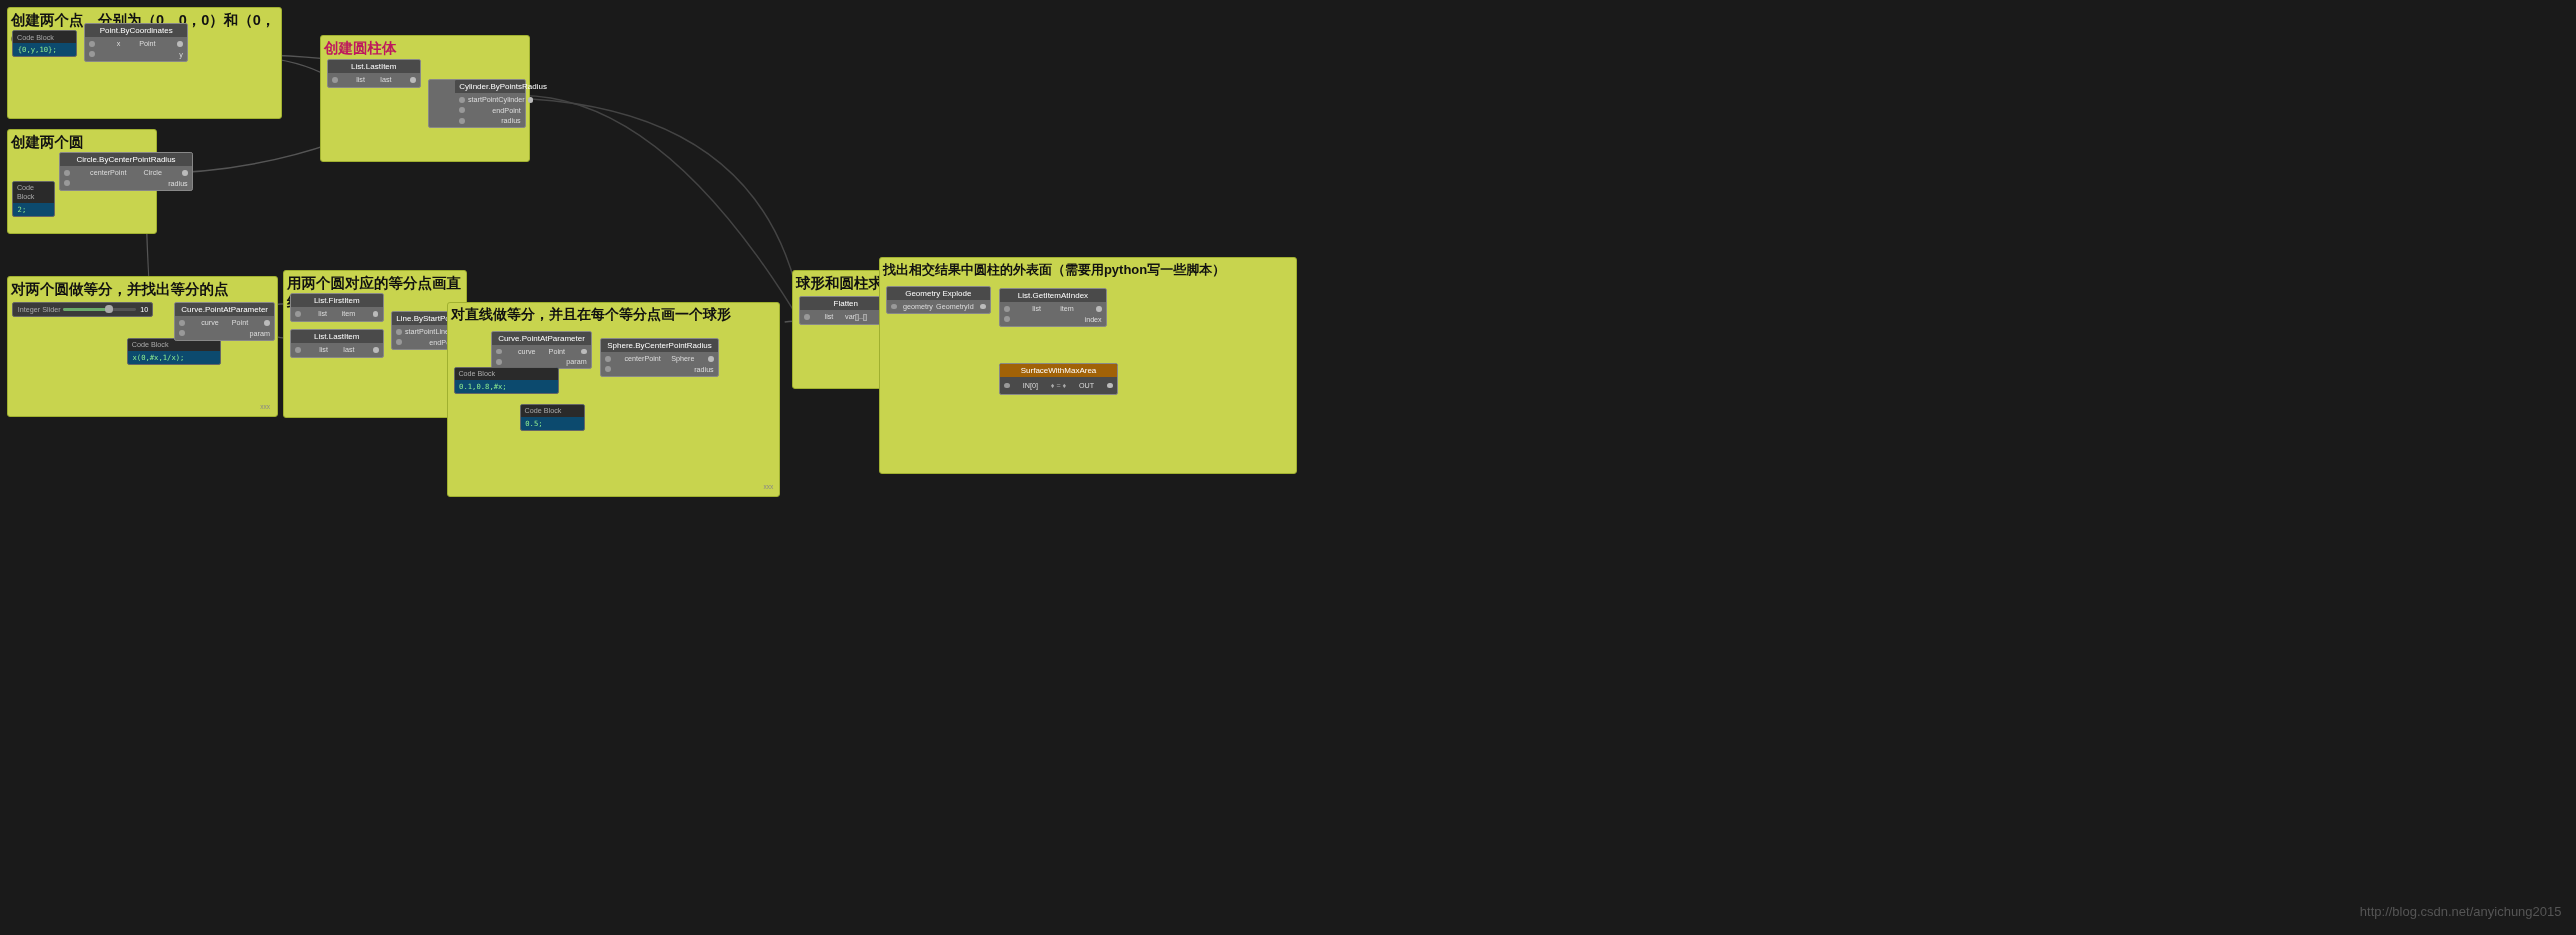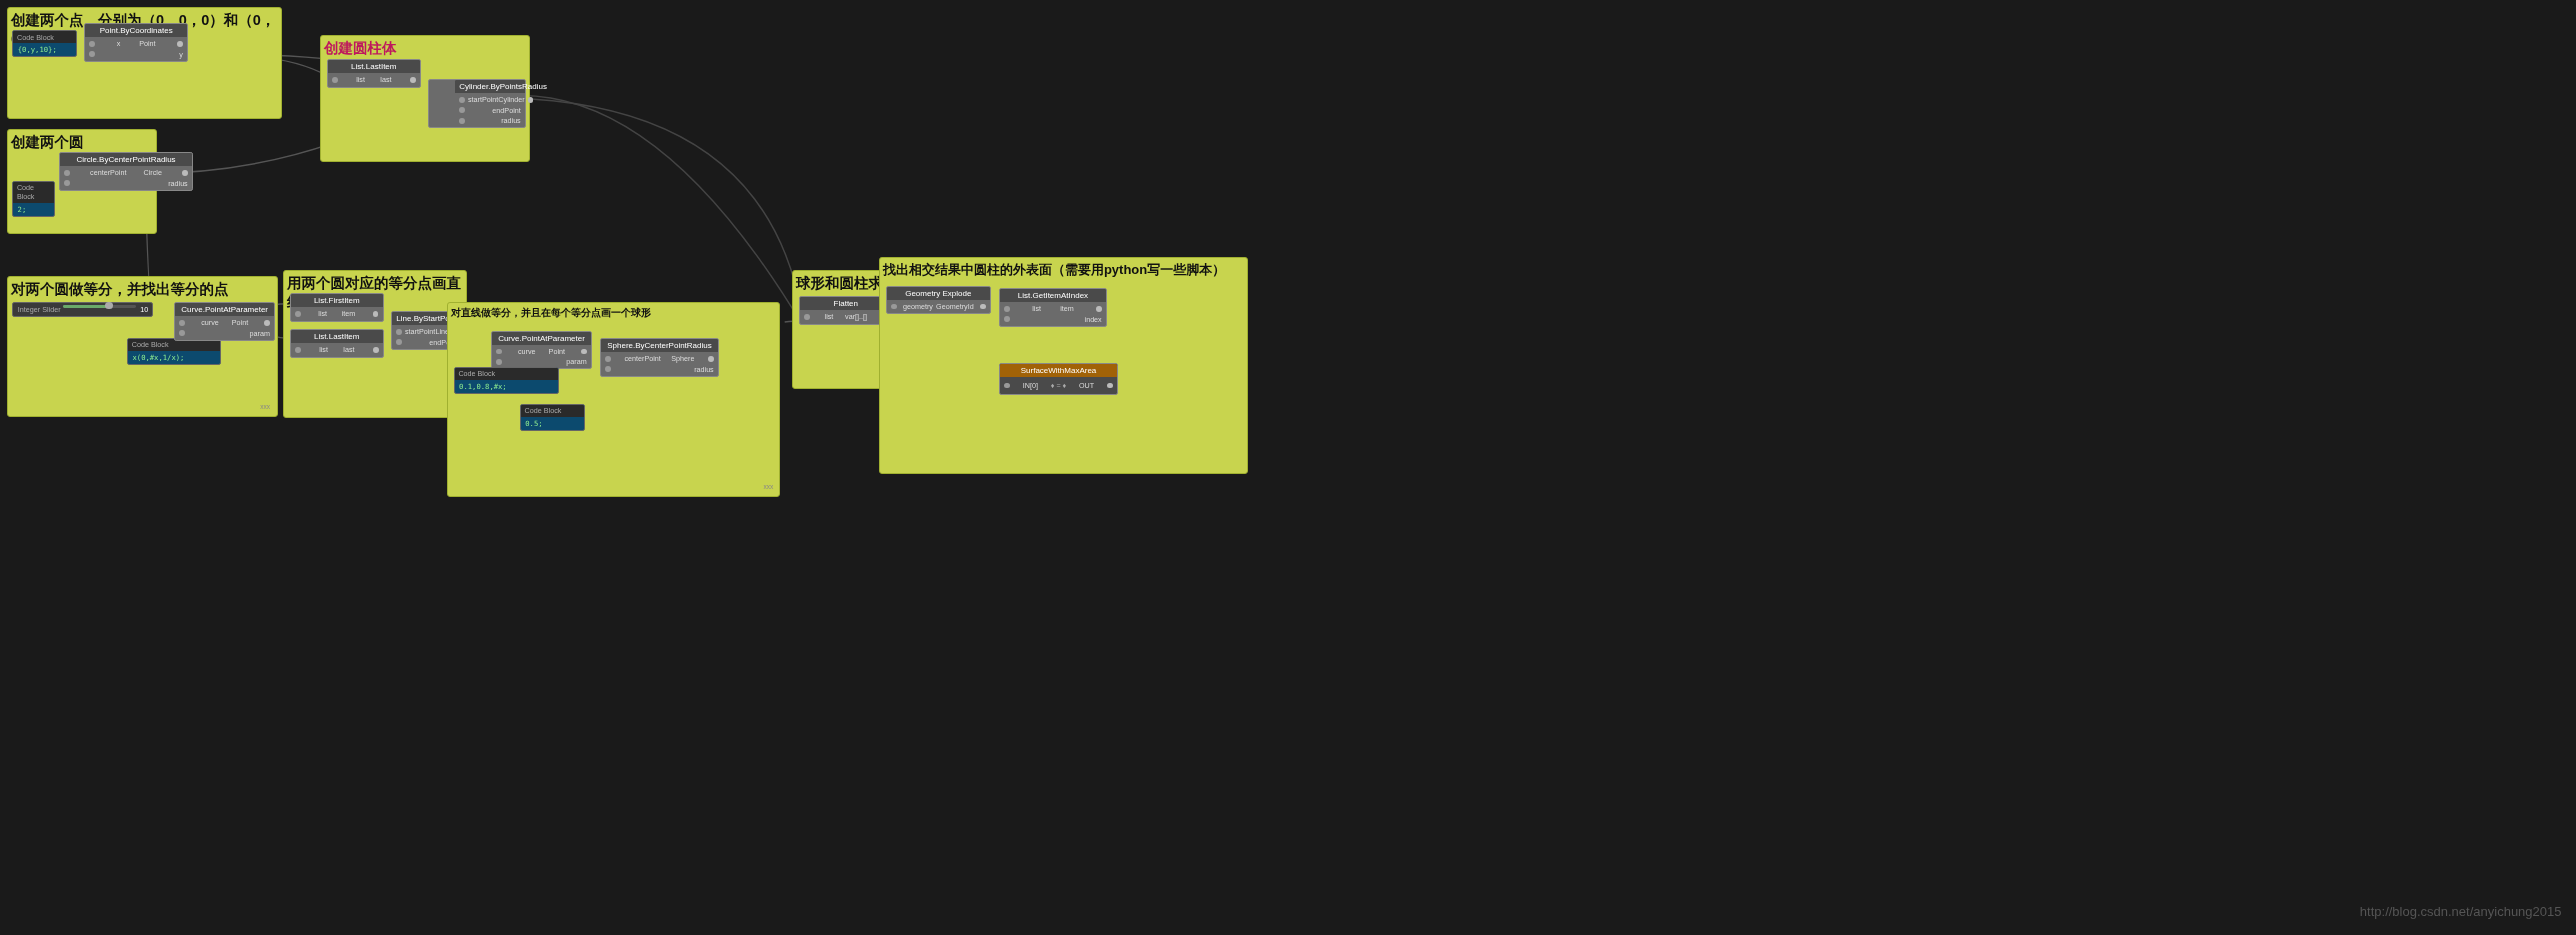--- a/index.html
+++ b/index.html
@@ -94,21 +94,21 @@
       font-size: 7.2px;
     }
     .slider-node {
       position: absolute;
       background: #3a3a3a;
       border: 0.7px solid #666;
       border-radius: 2.2px;
       font-size: 7.2px;
       color: #ccc;
       display: flex;
-      align-items: flex-start;
+      align-items: center;
       padding: 2.2px 4.3px;
     }
     .slider-label {
       color: #aaa;
       font-size: 7.2px;
       margin-right: 2.9px;
       white-space: nowrap;
     }
     .slider-track {
       background: #555;
@@ -361,21 +361,21 @@
         </div>
         <div class="node-row">
           <span class="port left"></span>
           <span>endPoint</span>
         </div>
       </div>
     </div>
   </div>
 
   <div class="node-group" style="left:447px;top:302px;width:333px;height:195px;">
-    <div class="group-label" style="position:relative;font-size:10px;margin-bottom:20px;color:#111;">
+    <div class="group-label" style="position:relative;font-size:14px;margin-bottom:20px;color:#111;">
       对直线做等分，并且在每个等分点画一个球形
     </div>
 
     <div class="node" style="position:absolute;left:43px;top:27.5px;width:101px;">
       <div class="node-title">Curve.PointAtParameter</div>
       <div class="node-body">
         <div class="node-row">
           <span class="port left"></span>
           <span>curve</span>
           <span>Point</span>
@@ -444,21 +444,21 @@
           <span class="port right out"></span>
         </div>
         <div class="node-row">
           <span class="port left"></span>
           <span>others</span>
         </div>
       </div>
     </div>
   </div>
 
-  <div class="node-group" style="left:879px;top:257px;width:369px;height:217px;">
+  <div class="node-group" style="left:879px;top:257px;width:418px;height:217px;">
     <div class="group-label" style="position:relative;font-size:13px;margin-bottom:2.9px;color:#111;">
       找出相交结果中圆柱的外表面（需要用python写一些脚本）
     </div>
 
     <div class="node" style="position:absolute;left:5.8px;top:27.5px;width:105px;">
       <div class="node-title">Geometry Explode</div>
       <div class="node-body">
         <div class="node-row">
           <span class="port left"></span>
           <span>geometry</span>

